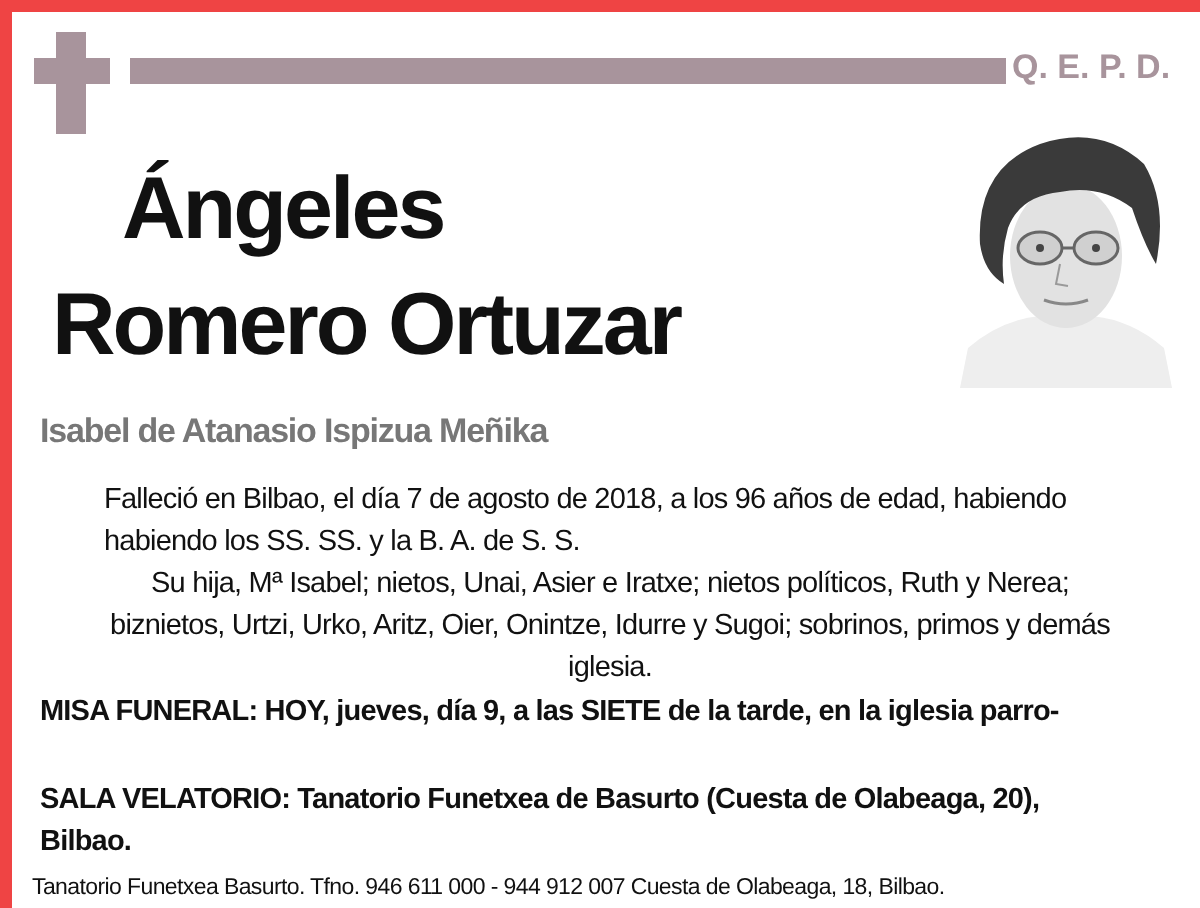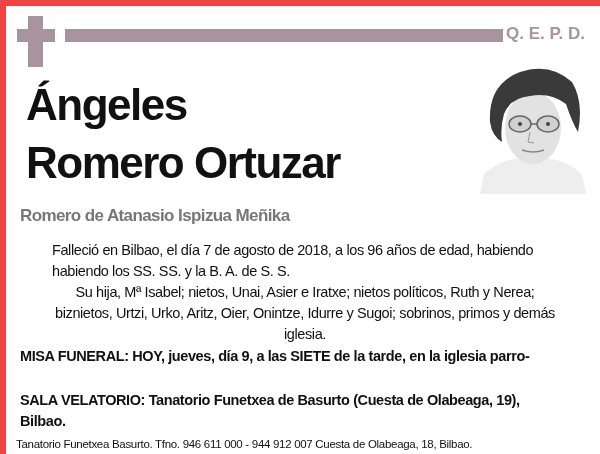--- a/index.html
+++ b/index.html
@@ -12,21 +12,21 @@
     .cross-h { position: absolute; left: 11px; top: 23px; width: 38px; height: 13px; background: #a8949c; }
     .stripe { position: absolute; left: 59px; top: 23px; width: 438px; height: 13px; background: #a8949c; }
     .qepd {
       position: absolute; left: 500px; top: 18px; font-family: "Liberation Sans", sans-serif;
       font-weight: bold; font-size: 17px; color: #a8949c; letter-spacing: 0px; white-space: nowrap;
     }
     .name {
       position: absolute; left: 20px; font-family: "Liberation Sans", sans-serif; font-weight: bold;
       font-size: 44px; color: #111; letter-spacing: -1.5px; line-height: 1; white-space: nowrap;
     }
-    .name1 { top: 77px; }
+    .name1 { top: 77px; margin-left: 35px; }
     .name2 { top: 135px; }
     .photo {
       position: absolute; left: 474px; top: 56px; width: 106px; height: 132px;
     }
     .widow {
       position: absolute; left: 14px; top: 200px; font-family: "Liberation Sans", sans-serif; font-weight: bold;
       font-size: 17px; color: #777; letter-spacing: -0.6px; white-space: nowrap;
     }
     .body-text {
       position: absolute; left: 14px; width: 570px; font-family: "Liberation Sans", sans-serif;
@@ -61,33 +61,33 @@
     <path d="M10 60 Q8 22 40 10 Q70 0 92 20 Q104 40 98 70 Q92 60 86 42 Q70 30 50 34 Q30 36 24 52 Q20 66 22 80 Q12 74 10 60 Z" fill="#3a3a3a"></path>
     <ellipse cx="40" cy="62" rx="11" ry="8" fill="#d0d0d0" stroke="#666" stroke-width="1.5"></ellipse>
     <ellipse cx="68" cy="62" rx="11" ry="8" fill="#d0d0d0" stroke="#666" stroke-width="1.5"></ellipse>
     <line x1="51" y1="62" x2="57" y2="62" stroke="#666" stroke-width="1.5"></line>
     <circle cx="40" cy="62" r="2" fill="#444"></circle>
     <circle cx="68" cy="62" r="2" fill="#444"></circle>
     <path d="M50 70 L48 80 L54 81" stroke="#999" stroke-width="1" fill="none"></path>
     <path d="M42 88 Q53 92 64 88" stroke="#888" stroke-width="1.5" fill="none"></path>
   </svg>
 
-  <div class="widow">Romero de Atanasio Ispizua Meñika</div>
+  <div class="widow">Isabel de Atanasio Ispizua Meñika</div>
 
   <div class="body-text p1">
     <span class="line">Falleció en Bilbao, el día 7 de agosto de 2018, a los 96 años de edad, habiendo</span>
     <span class="line">habiendo los SS. SS. y la B. A. de S. S.</span>
   </div>
   <div class="body-text p2">
     <span class="line">Su hija, Mª Isabel; nietos, Unai, Asier e Iratxe; nietos políticos, Ruth y Nerea;</span>
     <span class="line">biznietos, Urtzi, Urko, Aritz, Oier, Onintze, Idurre y Sugoi; sobrinos, primos y demás</span>
     <span class="line">iglesia.</span>
   </div>
   <div class="body-text p3">
     <span class="line">MISA FUNERAL: HOY, jueves, día 9, a las SIETE de la tarde, en la iglesia parro-</span>
   </div>
   <div class="body-text p4">
-    <span class="line">SALA VELATORIO: Tanatorio Funetxea de Basurto (Cuesta de Olabeaga, 19),</span>
+    <span class="line">SALA VELATORIO: Tanatorio Funetxea de Basurto (Cuesta de Olabeaga, 20),</span>
     <span class="line">Bilbao.</span>
   </div>
 
   <div class="footer">Tanatorio Funetxea Basurto. Tfno. 946 611 000 - 944 912 007 Cuesta de Olabeaga, 18, Bilbao.</div>
 </div>
 
 </body></html>

